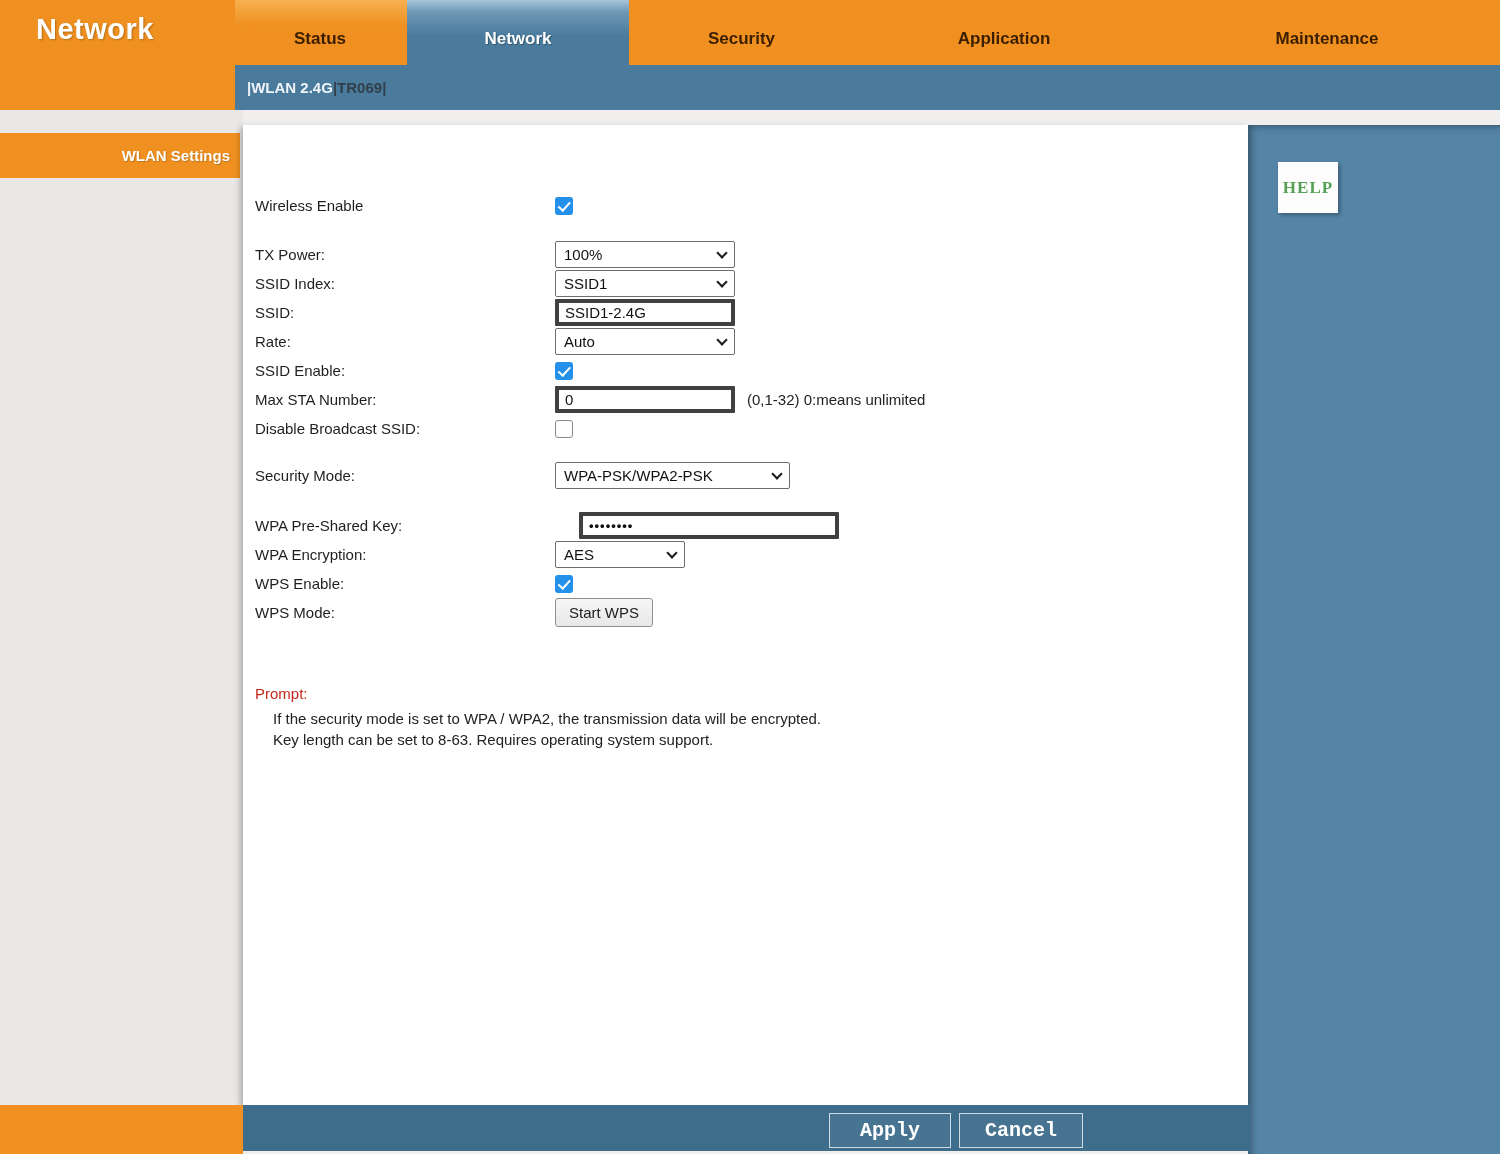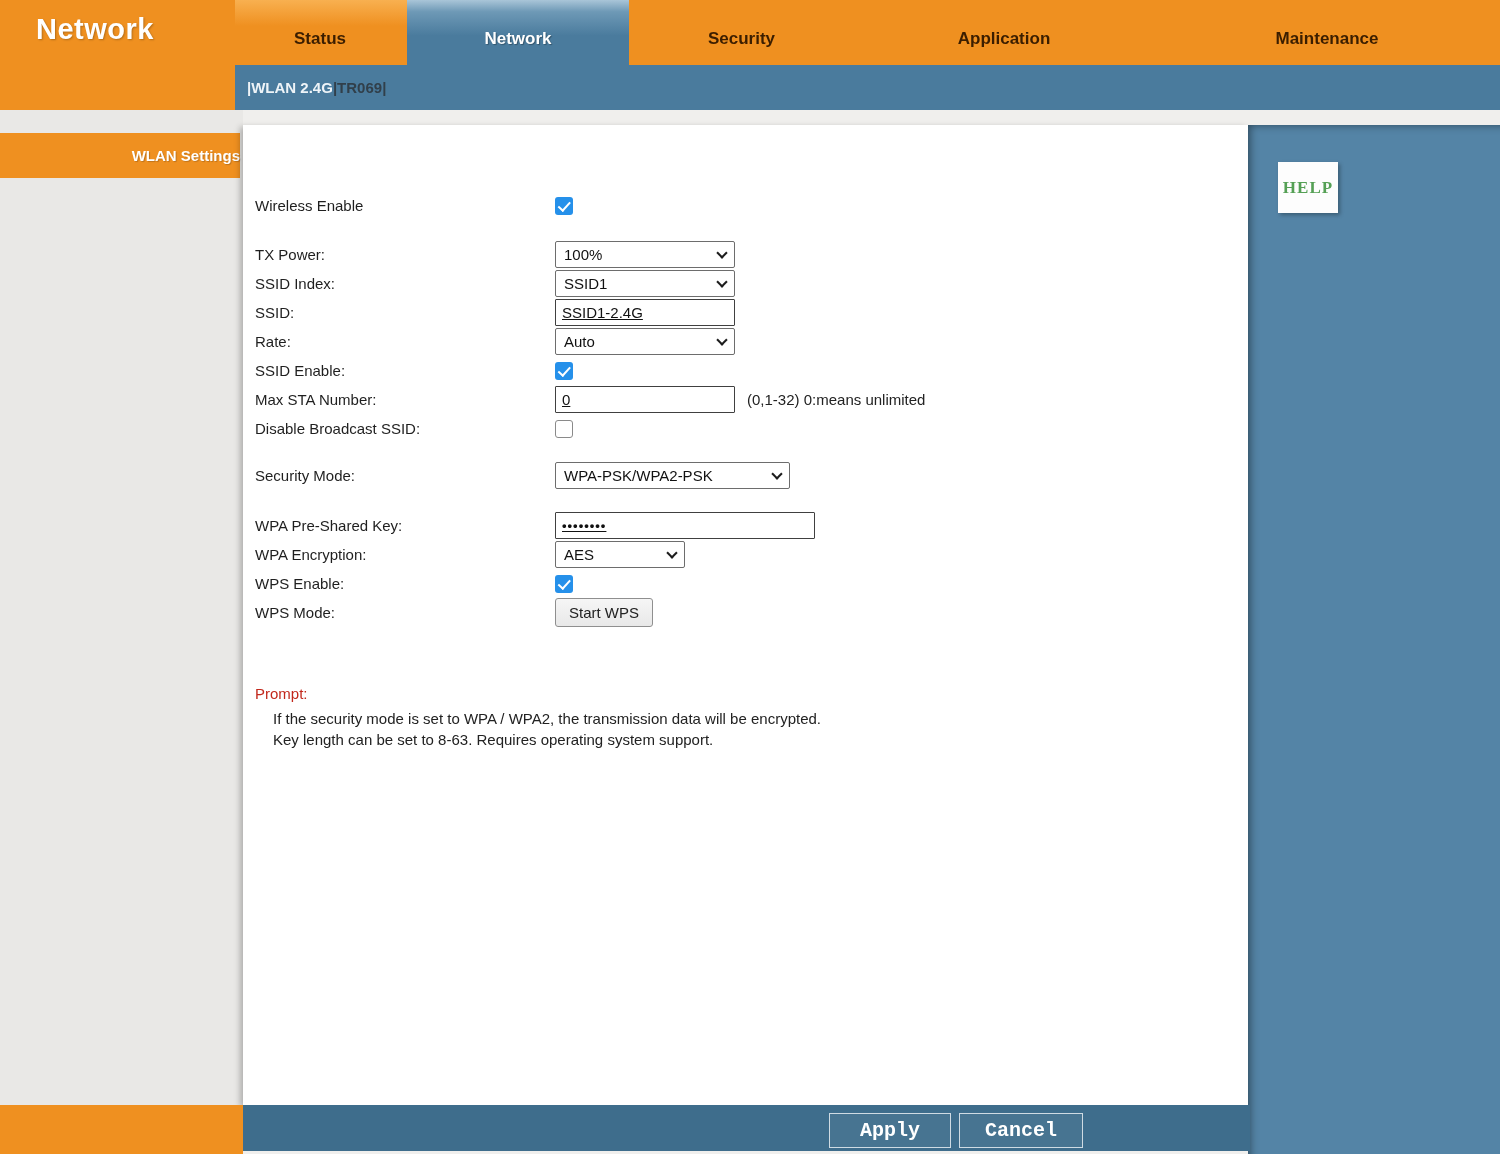--- a/index.html
+++ b/index.html
@@ -55,21 +55,21 @@
   
   .sidebar {
     position:absolute; left:0; top:110px; width:243px; height:995px;
     background:#e9e8e6;
   }
   .sidebar-item {
     margin-top:23px; width:240px; height:45px;
     background: var(--orange); color:#fff;
     font-size:15px; font-weight:bold;
     display:flex; align-items:center; justify-content:flex-end;
-    cursor:pointer;
+    padding-right:10px; cursor:pointer;
     text-shadow: 1px 1px 1px rgba(0,0,0,0.2);
   }
   .footer-left {
     position:absolute; left:0; top:1105px; width:243px; height:49px;
     background: var(--orange);
   }
 
   
   .main {
     position:absolute; left:243px; top:125px; width:1005px; height:980px;
@@ -85,23 +85,23 @@
     display:inline-flex; align-items:center; justify-content:space-between;
     height:27px; border:1px solid #6d6d6d; border-radius:2px;
     background:#fff; padding:0 8px; font-size:15px; color:#111; cursor:pointer;
   }
   .chev {
     width:8px; height:8px; margin-left:10px; margin-top:-4px;
     border-right:2.5px solid #1c1c1c; border-bottom:2.5px solid #1c1c1c;
     transform: rotate(45deg); flex:none;
   }
   .tinput {
-    height:27px; border:1px solid #404040; border-radius:1px;
+    height:27px; border:4px solid #404040; border-radius:1px;
     font-family:"Liberation Sans", sans-serif;
-    font-size:15px; color:#111; padding:0 6px; background:#fff;text-decoration:underline;
+    font-size:15px; color:#111; padding:0 6px; background:#fff;
   }
   .tinput.pw { font-size:13px; font-weight:bold; letter-spacing:1px; }
   .cb {
     width:18px; height:18px; border-radius:3px; position:relative; cursor:pointer;
   }
   .cb.checked { background:#2590ea; }
   .cb.checked::after {
     content:""; position:absolute; left:6px; top:2.5px;
     width:4.5px; height:9.5px;
     border-right:2px solid #fff; border-bottom:2px solid #fff;
@@ -239,21 +239,21 @@
         </div>
         <div class="row" style="margin-top: 18px;">
           <div class="flabel">Security Mode:</div>
           <div class="ctrl">
             <span class="select" style="width: 235px;">
               <span class="select-value">WPA-PSK/WPA2-PSK</span>
               <span class="chev"></span>
             </span>
           </div>
         </div>
-        <div class="row" style="margin-top: 21px;">
+        <div class="row" style="margin-top: 21px; gap: 24px;">
           <div class="flabel">WPA Pre-Shared Key:</div>
           <div class="ctrl">
             <input class="tinput pw" type="text" value="••••••••" style="width: 260px;">
           </div>
         </div>
         <div class="row">
           <div class="flabel">WPA Encryption:</div>
           <div class="ctrl">
             <span class="select" style="width: 130px;">
               <span class="select-value">AES</span>

